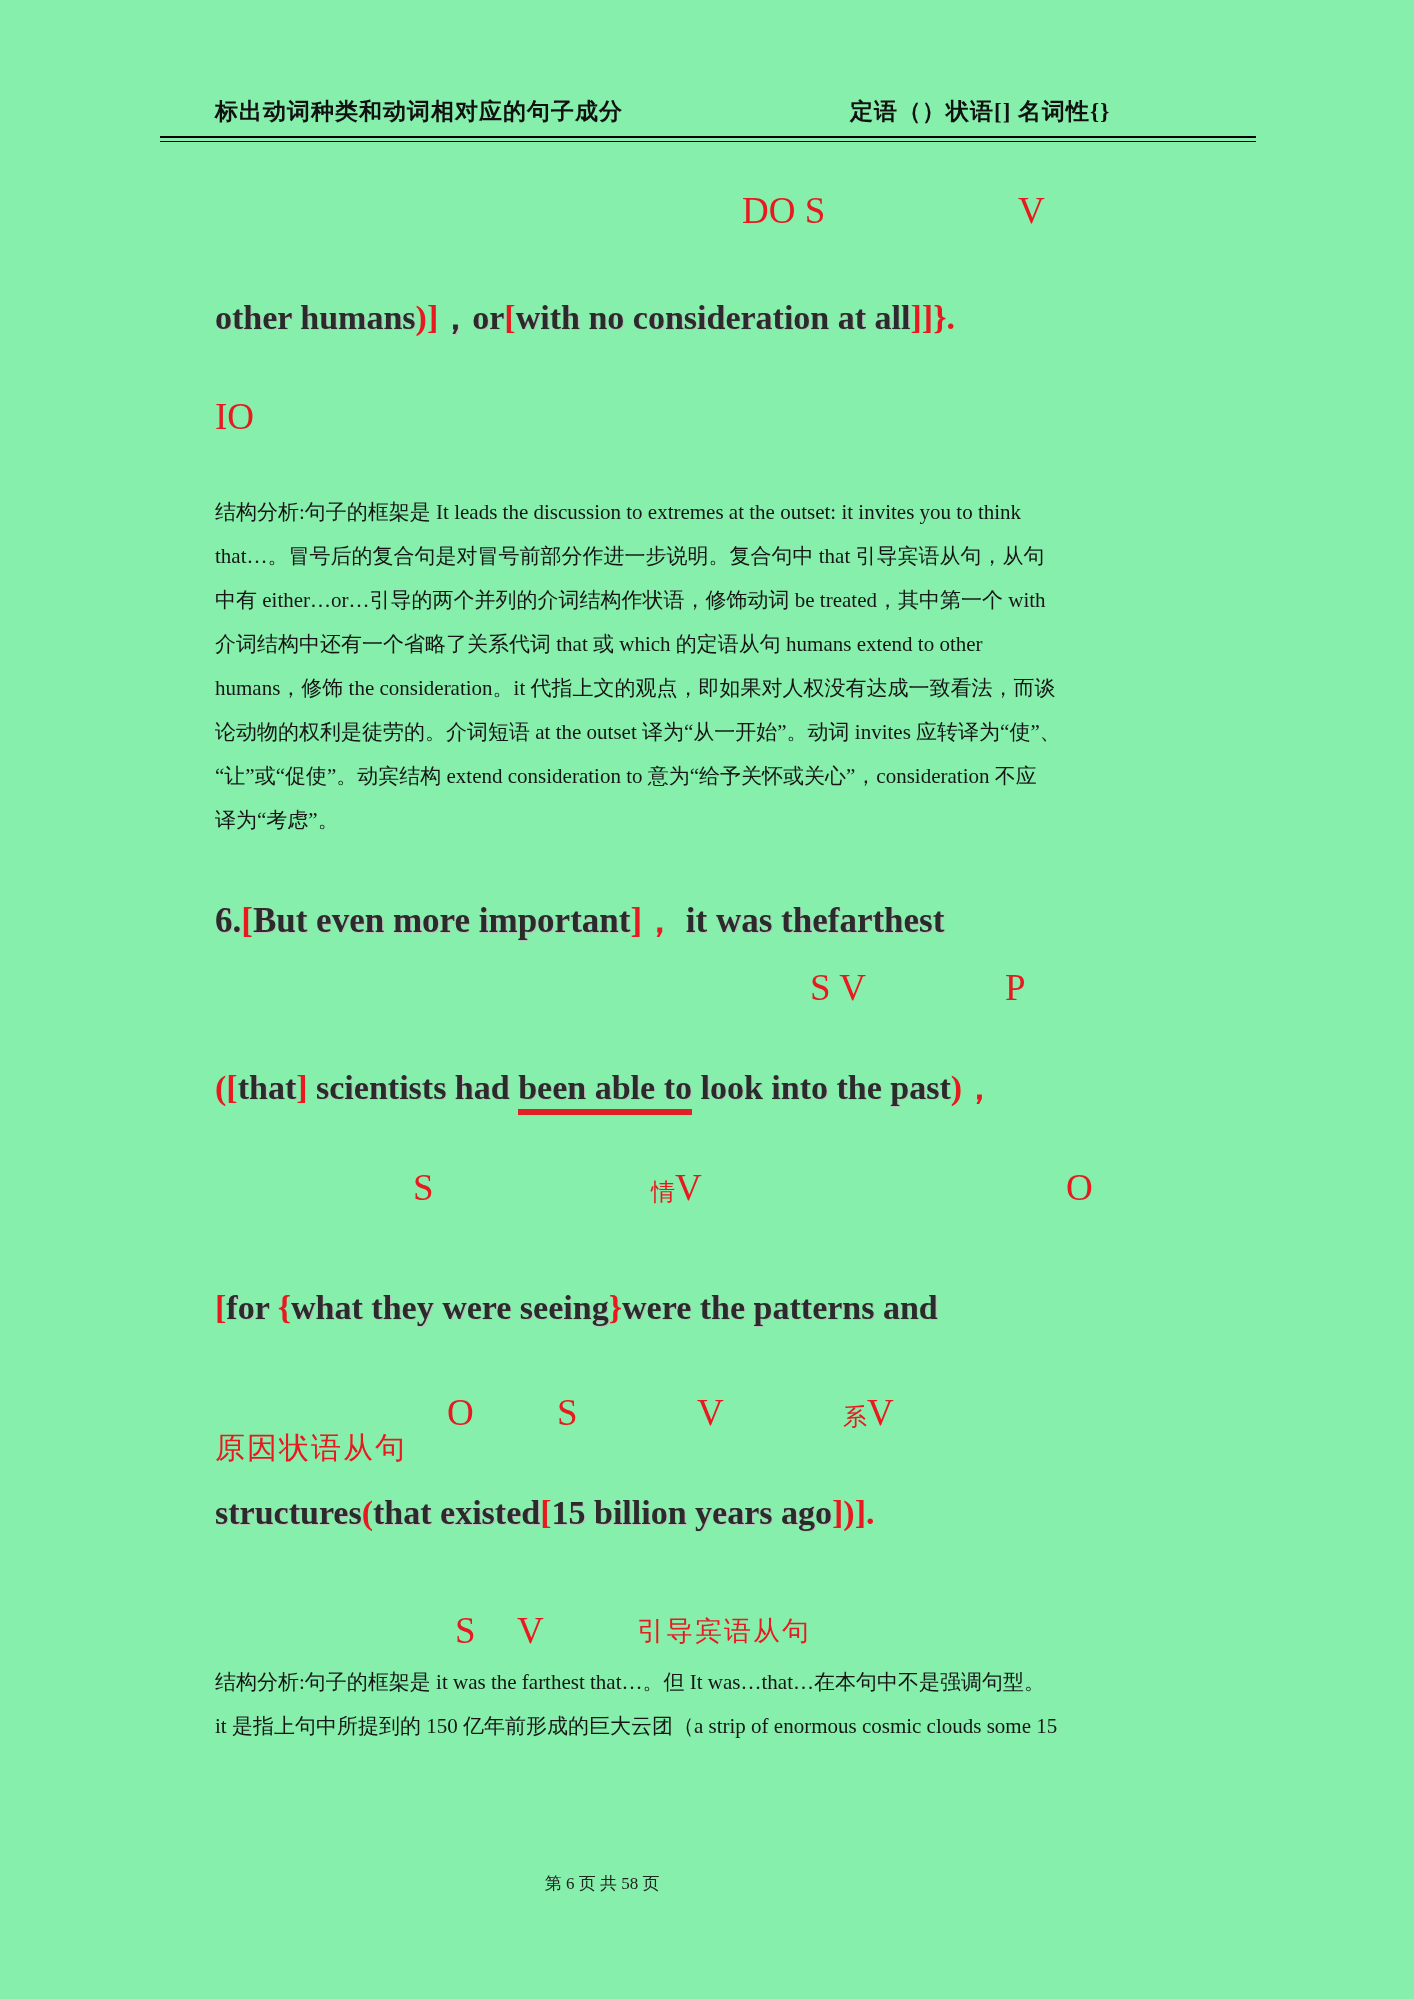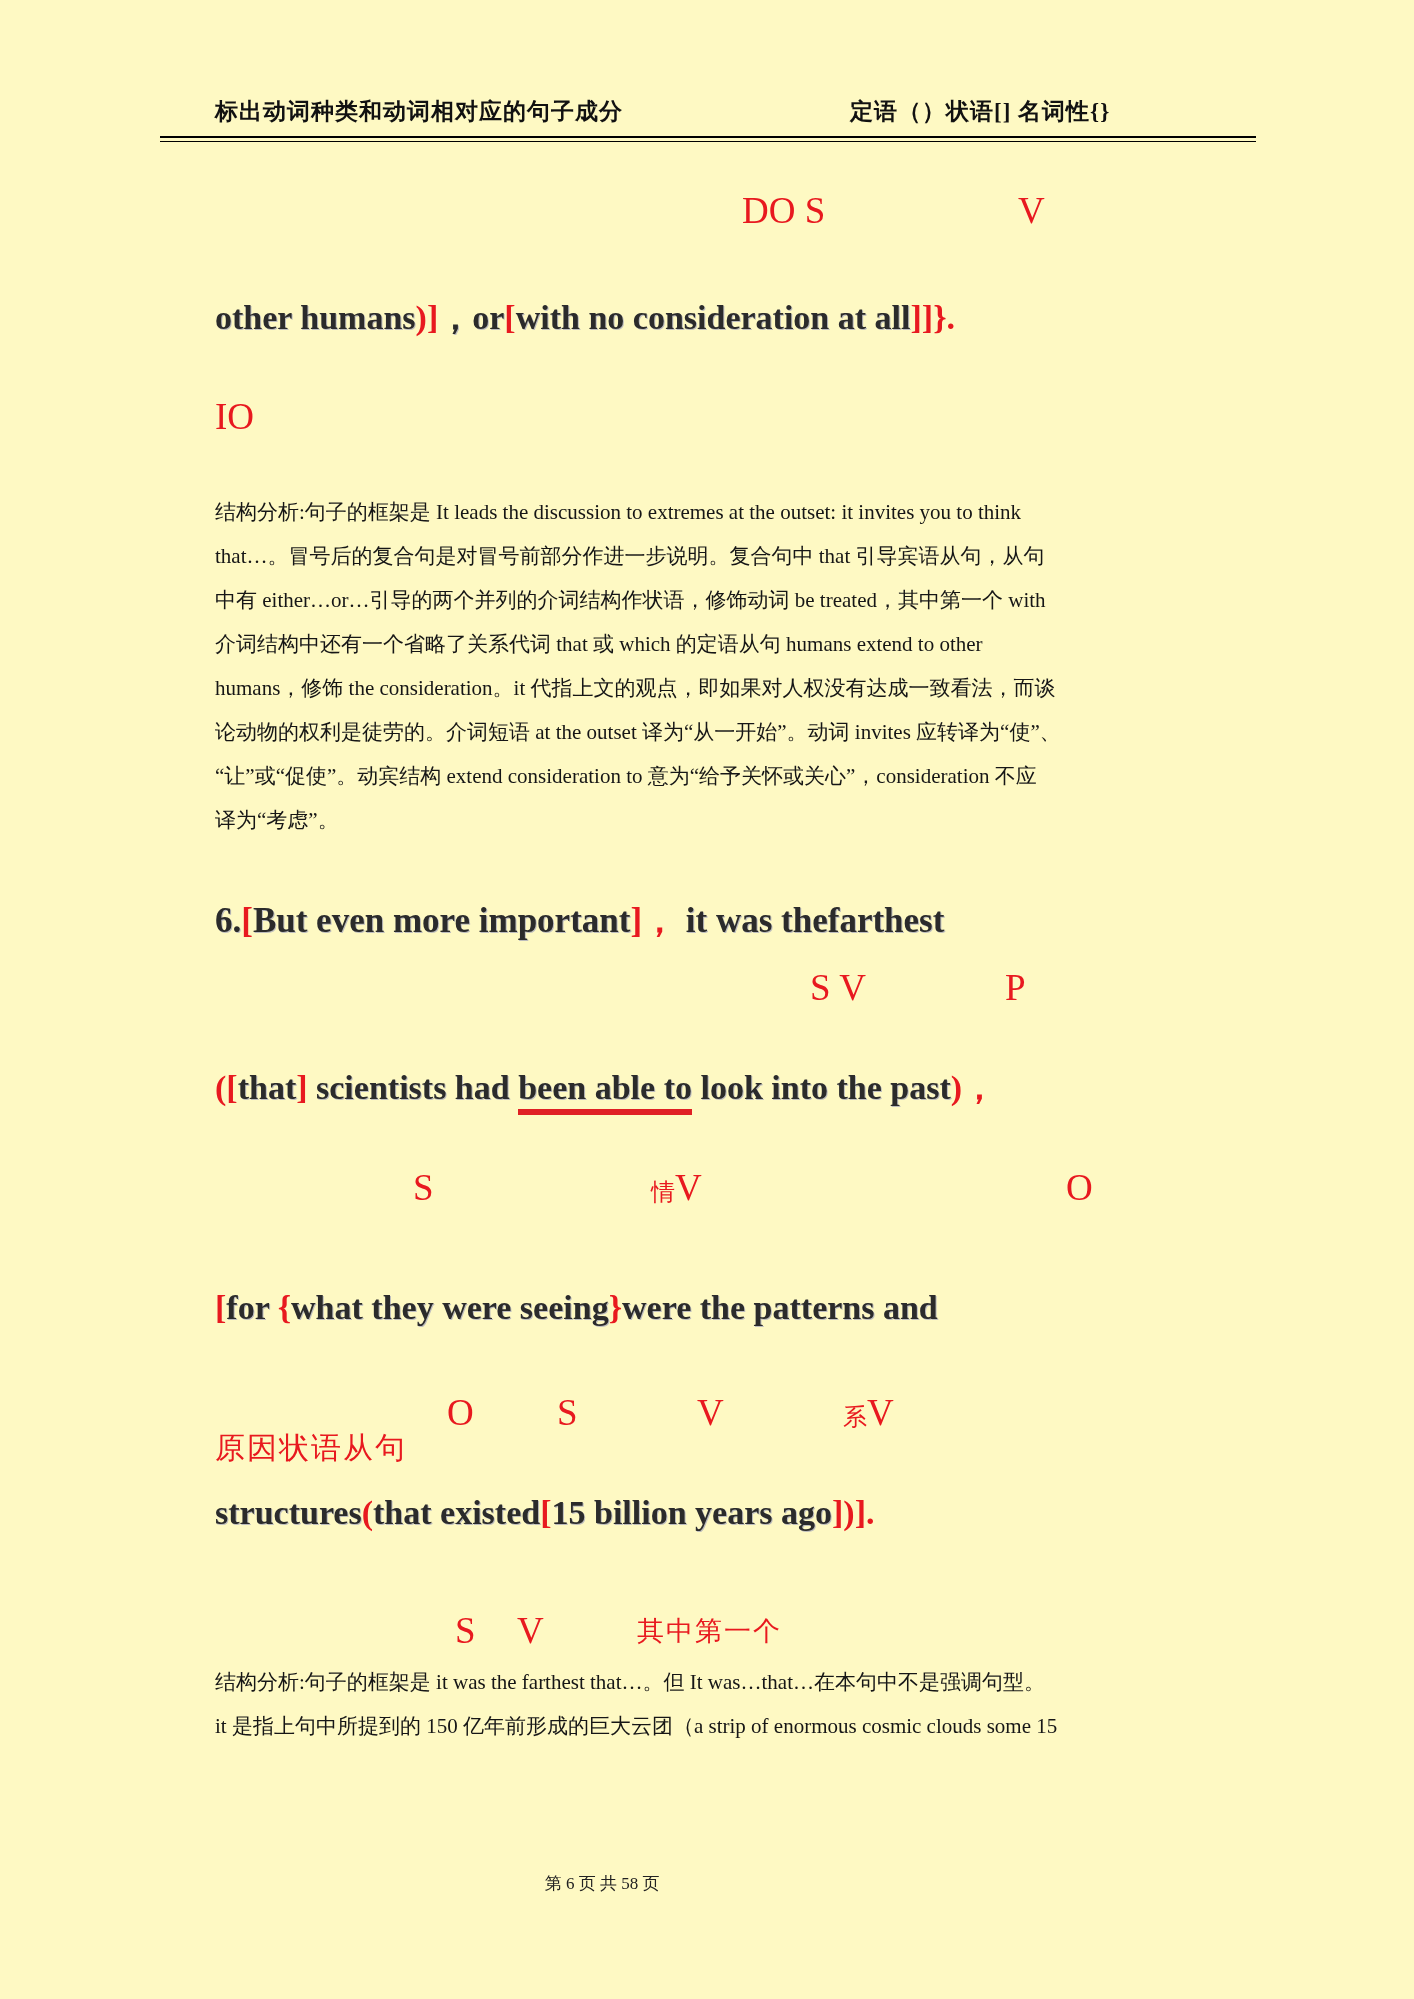--- a/index.html
+++ b/index.html
@@ -1,20 +1,20 @@
 <!DOCTYPE html>
 <html><head>
 <meta charset="utf-8">
 <style>
   html,body { margin:0; padding:0; background:#e9e9e9; }
   .page {
     position:relative;
     width:1414px; height:1999px;
     margin:0 auto;
-    background:#fef9c3;
+    background:#86efac;
     font-family:"Liberation Serif","DejaVu Serif",serif;
     color:#1f1f1f;
     overflow:hidden;
   }
   .abs { position:absolute; white-space:nowrap; }
 
   
   .hdr { font-size:23px; font-weight:bold; color:#111; letter-spacing:1px; }
   .hdr-rule { position:absolute; left:160px; top:136px; width:1096px; height:3px;
               border-top:2.5px solid #000; border-bottom:1px solid #000; }
@@ -82,21 +82,21 @@
   <div class="abs ann-cn" style="left:215px; top:1433px;">原因状语从句</div>
   <div class="abs ann" style="left:447px; top:1394px;">O</div>
   <div class="abs ann" style="left:557px; top:1394px;">S</div>
   <div class="abs ann" style="left:697px; top:1394px;">V</div>
   <div class="abs ann" style="left:843px; top:1394px;"><span class="sm">系</span><span>V</span></div>
 
   <div class="abs sent" style="left:215px; top:1493px;"><span>structures</span><span class="red">(</span><span>that existed</span><span class="red">[</span><span>15 billion years ago</span><span class="red">])]</span><span class="red">.</span></div>
 
   <div class="abs ann" style="left:455px; top:1612px;">S</div>
   <div class="abs ann" style="left:517px; top:1612px;">V</div>
-  <div class="abs ann-cn2" style="left:637px; top:1618px;">其中第一个</div>
+  <div class="abs ann-cn2" style="left:637px; top:1618px;">引导宾语从句</div>
 
   <div class="abs para" style="left:215px; top:1660px;">
       <div class="pline">结构分析:句子的框架是 it was the farthest that…。但 It was…that…在本句中不是强调句型。</div>
       <div class="pline">it 是指上句中所提到的 150 亿年前形成的巨大云团（a strip of enormous cosmic clouds some 15</div>
     </div>
 
   <div class="abs footer" style="left:0px; top:1872px;">第 6 页 共 58 页</div>
 
 </div>
 

